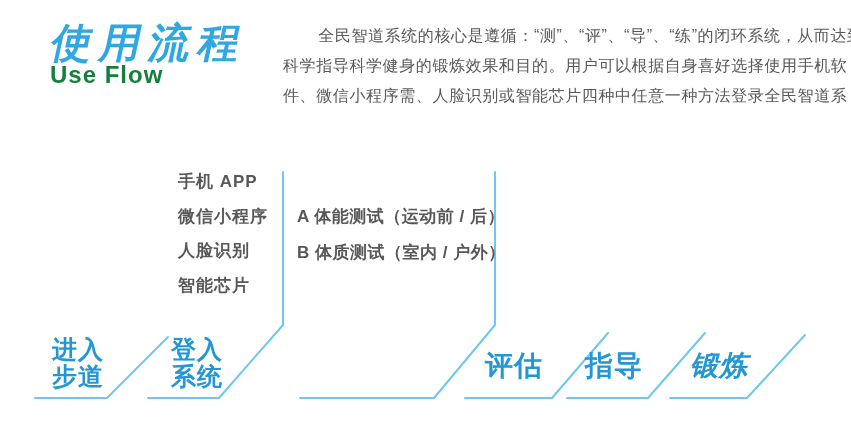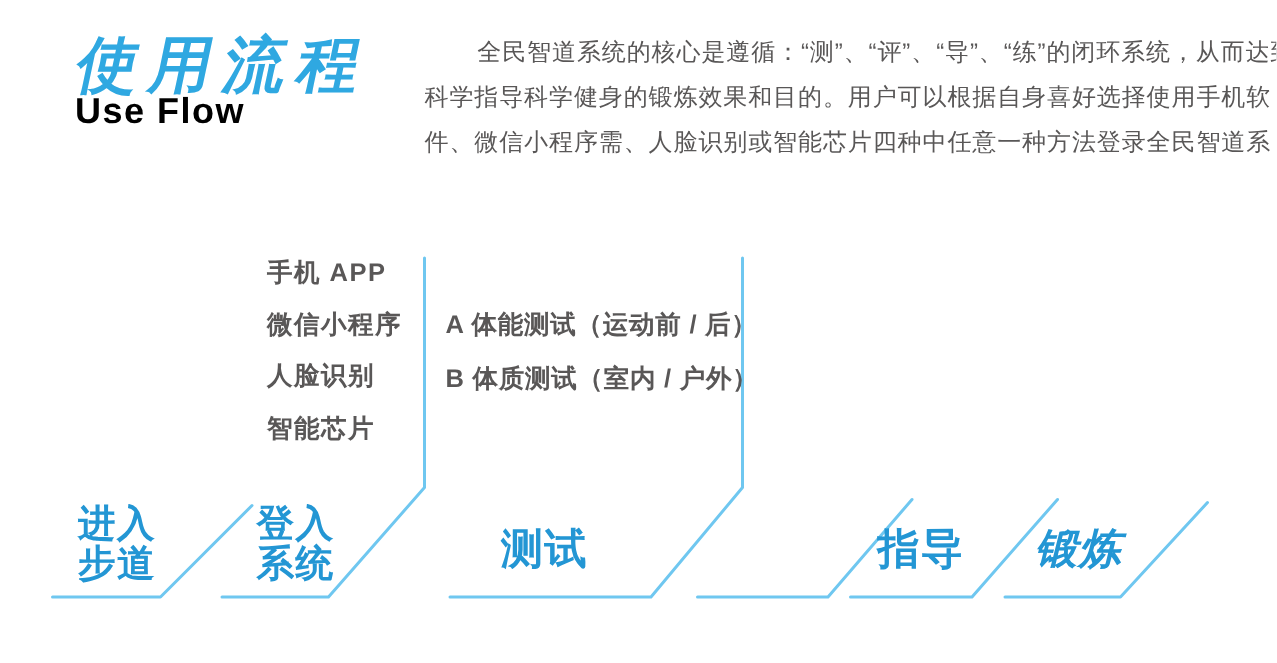--- a/index.html
+++ b/index.html
@@ -19,21 +19,21 @@
     font-size:41px; font-weight:bold;
     color:#2FA8E1;
     letter-spacing:8px;
     transform:skewX(-12deg);
     transform-origin:left bottom;
     white-space:nowrap;
   }
   .title-en {
     position:absolute; left:50px; top:61px;
     font-size:24px; font-weight:bold;
-    color:#000000;
+    color:#15803d;
     letter-spacing:1px;
   }
 
   .intro {
     position:absolute; left:283px; top:21px; width:548px;
     font-size:16px; line-height:30px;
     color:#595757; letter-spacing:0.6px;
   }
   .intro .intro-line { white-space:nowrap; }
   .intro .intro-line:first-child { text-indent:2.2em; }
@@ -93,17 +93,17 @@
 
   <div class="test-list">
     <div class="test-item">A 体能测试（运动前 / 后）</div>
     <div class="test-item">B 体质测试（室内 / 户外）</div>
   </div>
 
   <div class="flow-step two-line" style="left:78px;  top:336px;">进入
 步道</div>
   <div class="flow-step two-line" style="left:197px; top:336px;">登入
 系统</div>
-  <div class="flow-step one-line" style="left:363px; top:351px;">测试</div>
+  <div class="flow-step one-line" style="left:514px; top:351px;">评估</div>
   <div class="flow-step one-line" style="left:614px; top:351px;">指导</div>
   <div class="flow-step one-line" style="left:719px; top:351px;font-style:italic;">锻炼</div>
 
 </div>
 
 </body></html>

